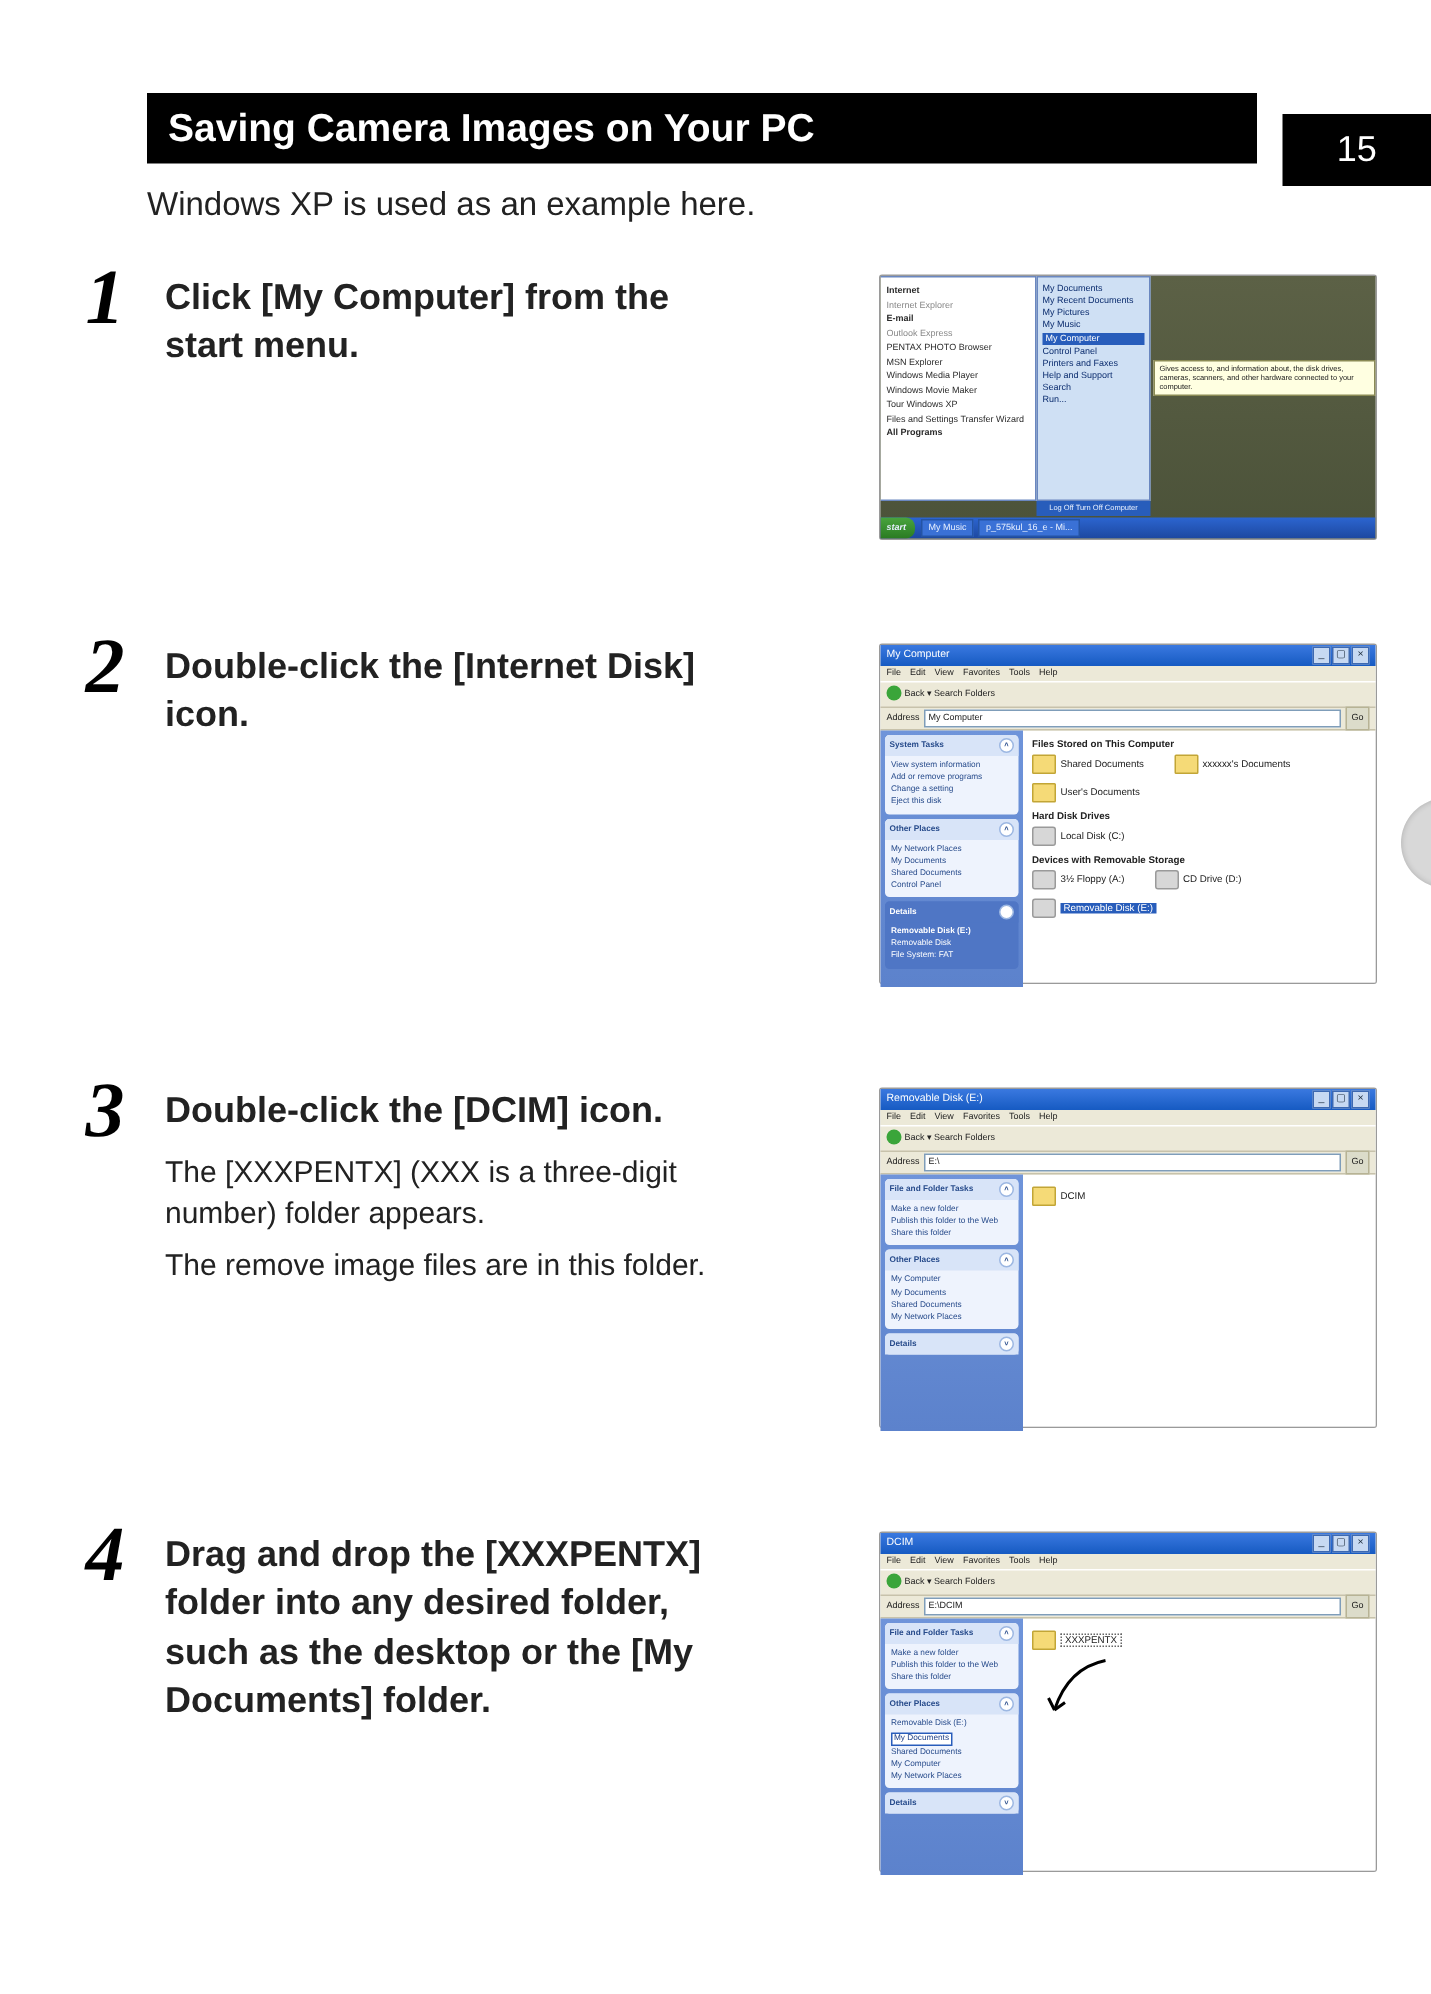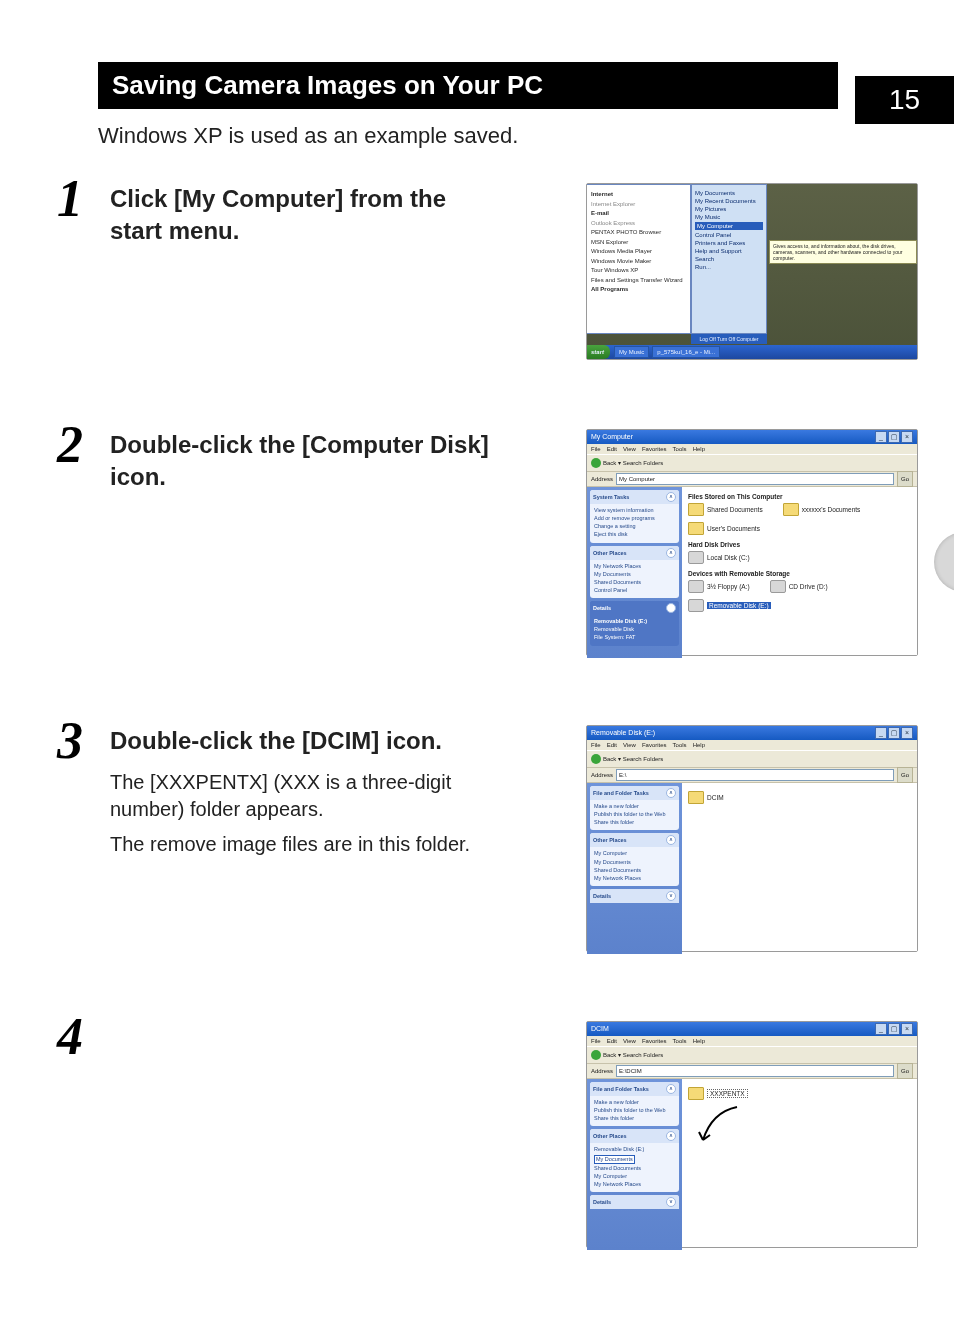--- a/index.html
+++ b/index.html
@@ -21,21 +21,21 @@
     position: absolute;
     top: 14px;
     right: 0;
     width: 99px;
     height: 48px;
     background: #000;
     color: #fff;
     display: flex;
     align-items: center;
     justify-content: center;
-    font-size: 28px;
+    font-size: 24px;
   }
   .side-tab {
     position: absolute;
     top: 470px;
     right: -10px;
     width: 30px;
     height: 60px;
     border-radius: 30px 0 0 30px;
     background: #d8d8d8;
     box-shadow: inset 0 0 4px rgba(0,0,0,.2);
@@ -220,21 +220,21 @@
 </style>
 </head>
 <body>
 
 <div class="page">
 
   <div class="page-number-block">15</div>
   <div class="side-tab"></div>
 
   <div class="title-bar">Saving Camera Images on Your PC</div>
-  <div class="intro">Windows XP is used as an example saved.</div>
+  <div class="intro">Windows XP is used as an example here.</div>
 
   <div class="step" style="min-height:200px;">
     <div class="step-num">1</div>
     <div class="step-head">Click [My Computer] from the start menu.</div>
 
     <div class="shot s1">
       <div class="desktop">
         <div class="panel">
           <div class="pi" style="font-weight:bold">Internet</div>
           <div class="pi" style="color:#888">Internet Explorer</div>
@@ -266,21 +266,21 @@
           <div class="start">start</div>
           <div class="tbi">My Music</div>
           <div class="tbi">p_575kul_16_e - Mi...</div>
         </div>
       </div>
     </div>
   </div>
 
   <div class="step" style="min-height:250px;">
     <div class="step-num">2</div>
-    <div class="step-head">Double-click the [Computer Disk] icon.</div>
+    <div class="step-head">Double-click the [Internet Disk] icon.</div>
 
     <div class="shot s2">
       <div class="win">
         <div class="tb">
             <span>My Computer</span>
             <span class="btns"><span>_</span><span>▢</span><span>×</span></span>
           </div>
         <div class="menu"><span>File</span><span>Edit</span><span>View</span><span>Favorites</span><span>Tools</span><span>Help</span></div>
         <div class="tbar"><span class="grn"></span><span>Back  ▾      Search   Folders</span></div>
         <div class="addr">
@@ -431,20 +431,21 @@
                 <span>DCIM</span>
               </div>
           </div>
         </div>
       </div>
     </div>
   </div>
 
   <div class="step" style="min-height:260px;">
     <div class="step-num">4</div>
+    <div class="step-head">Drag and drop the [XXXPENTX] folder into any desired folder, such as the desktop or the [My Documents] folder.</div>
 
     <div class="shot s4">
       <div class="win">
         <div class="tb">
             <span>DCIM</span>
             <span class="btns"><span>_</span><span>▢</span><span>×</span></span>
           </div>
         <div class="menu"><span>File</span><span>Edit</span><span>View</span><span>Favorites</span><span>Tools</span><span>Help</span></div>
         <div class="tbar"><span class="grn"></span><span>Back  ▾      Search   Folders</span></div>
         <div class="addr">

